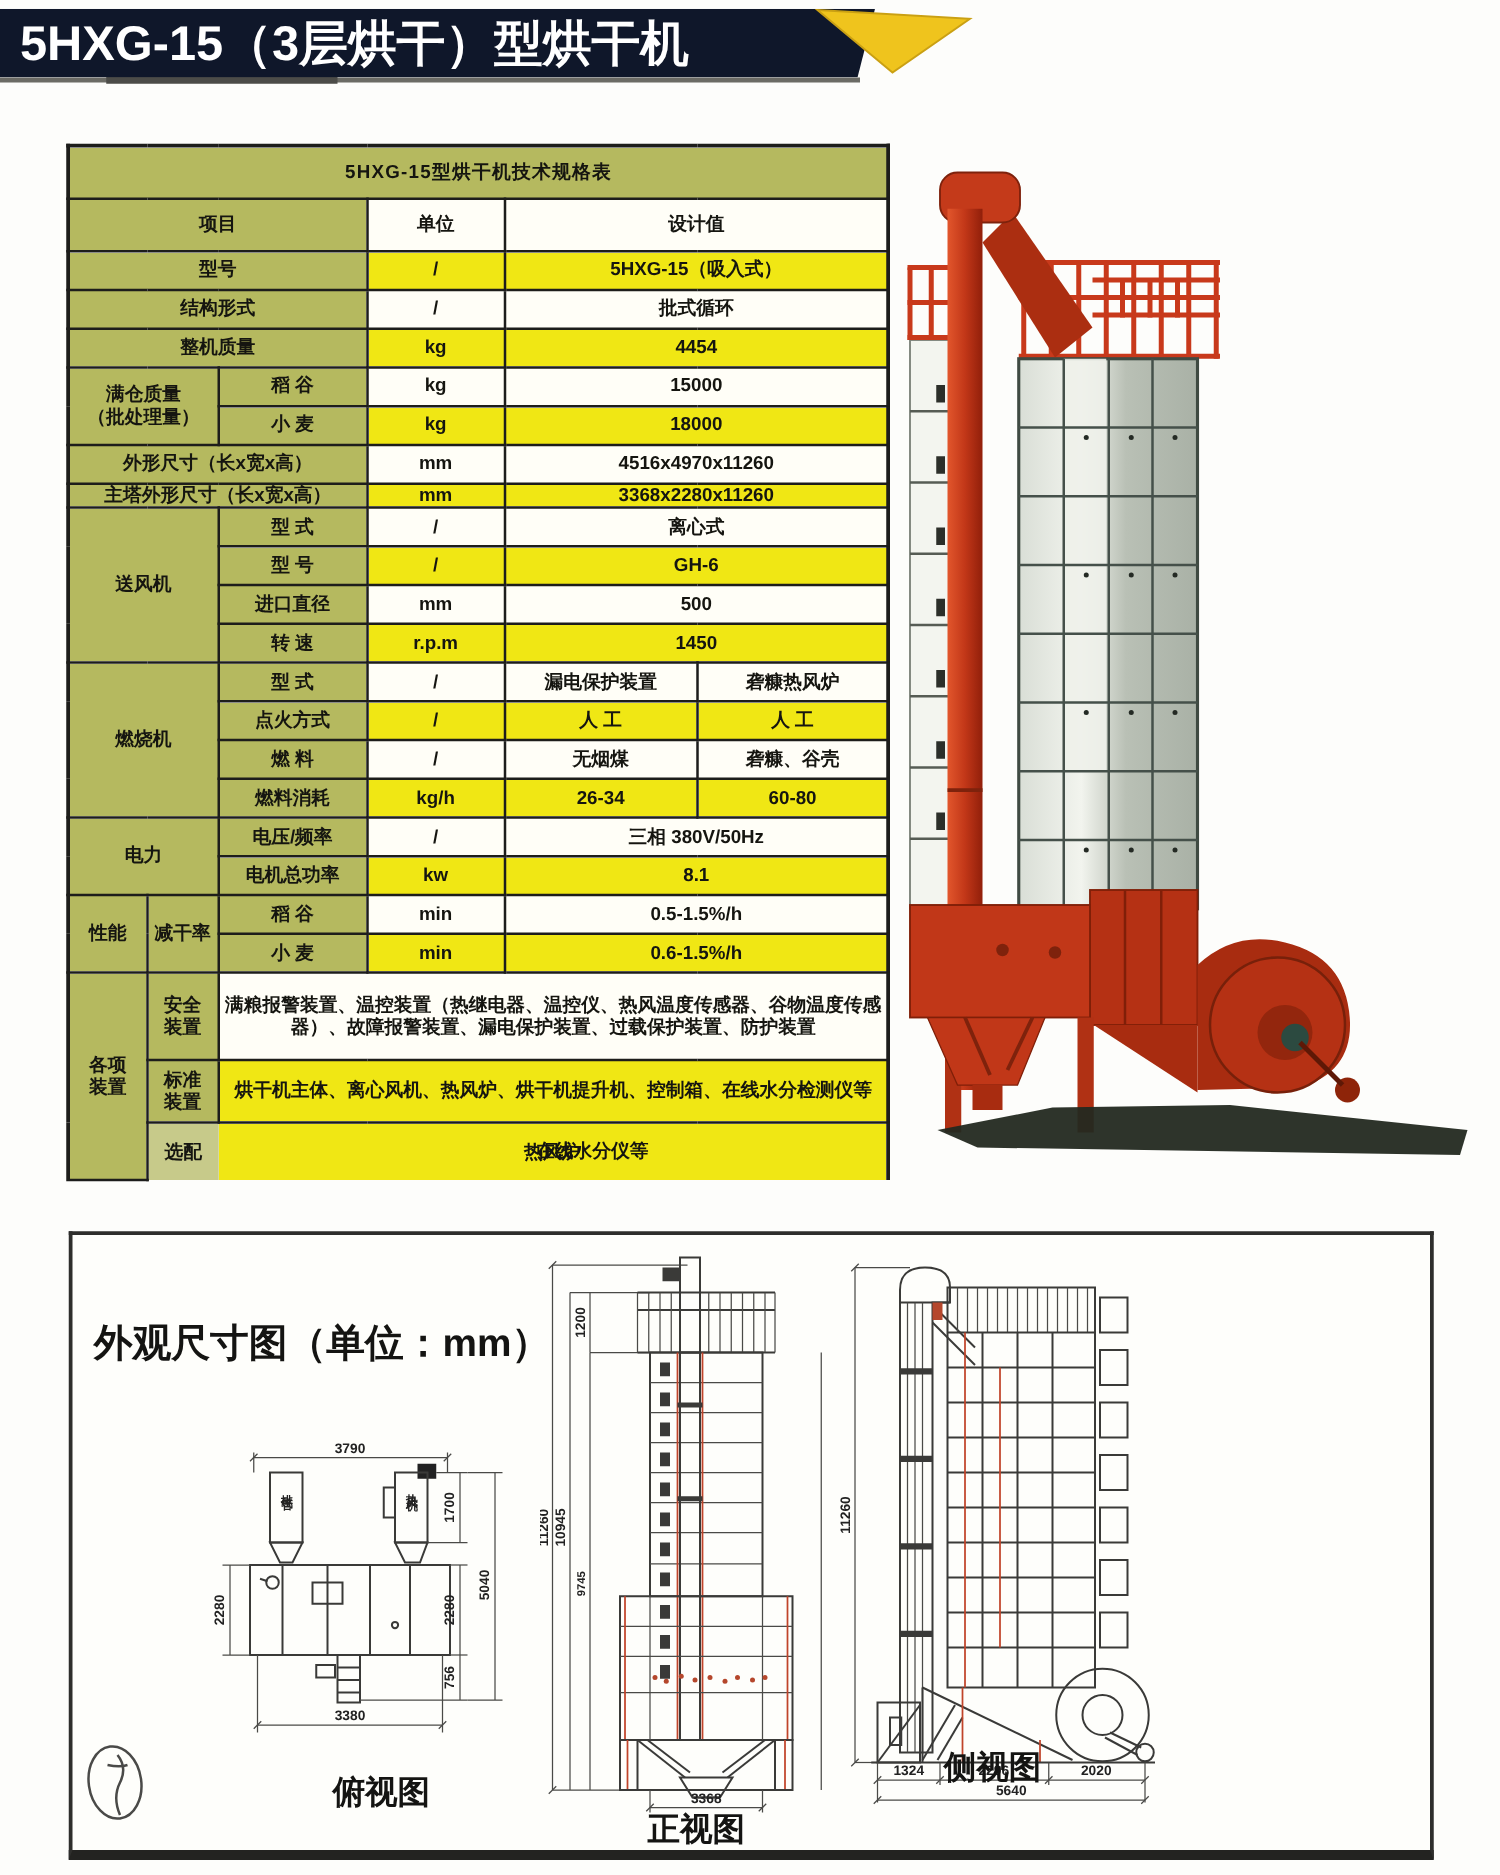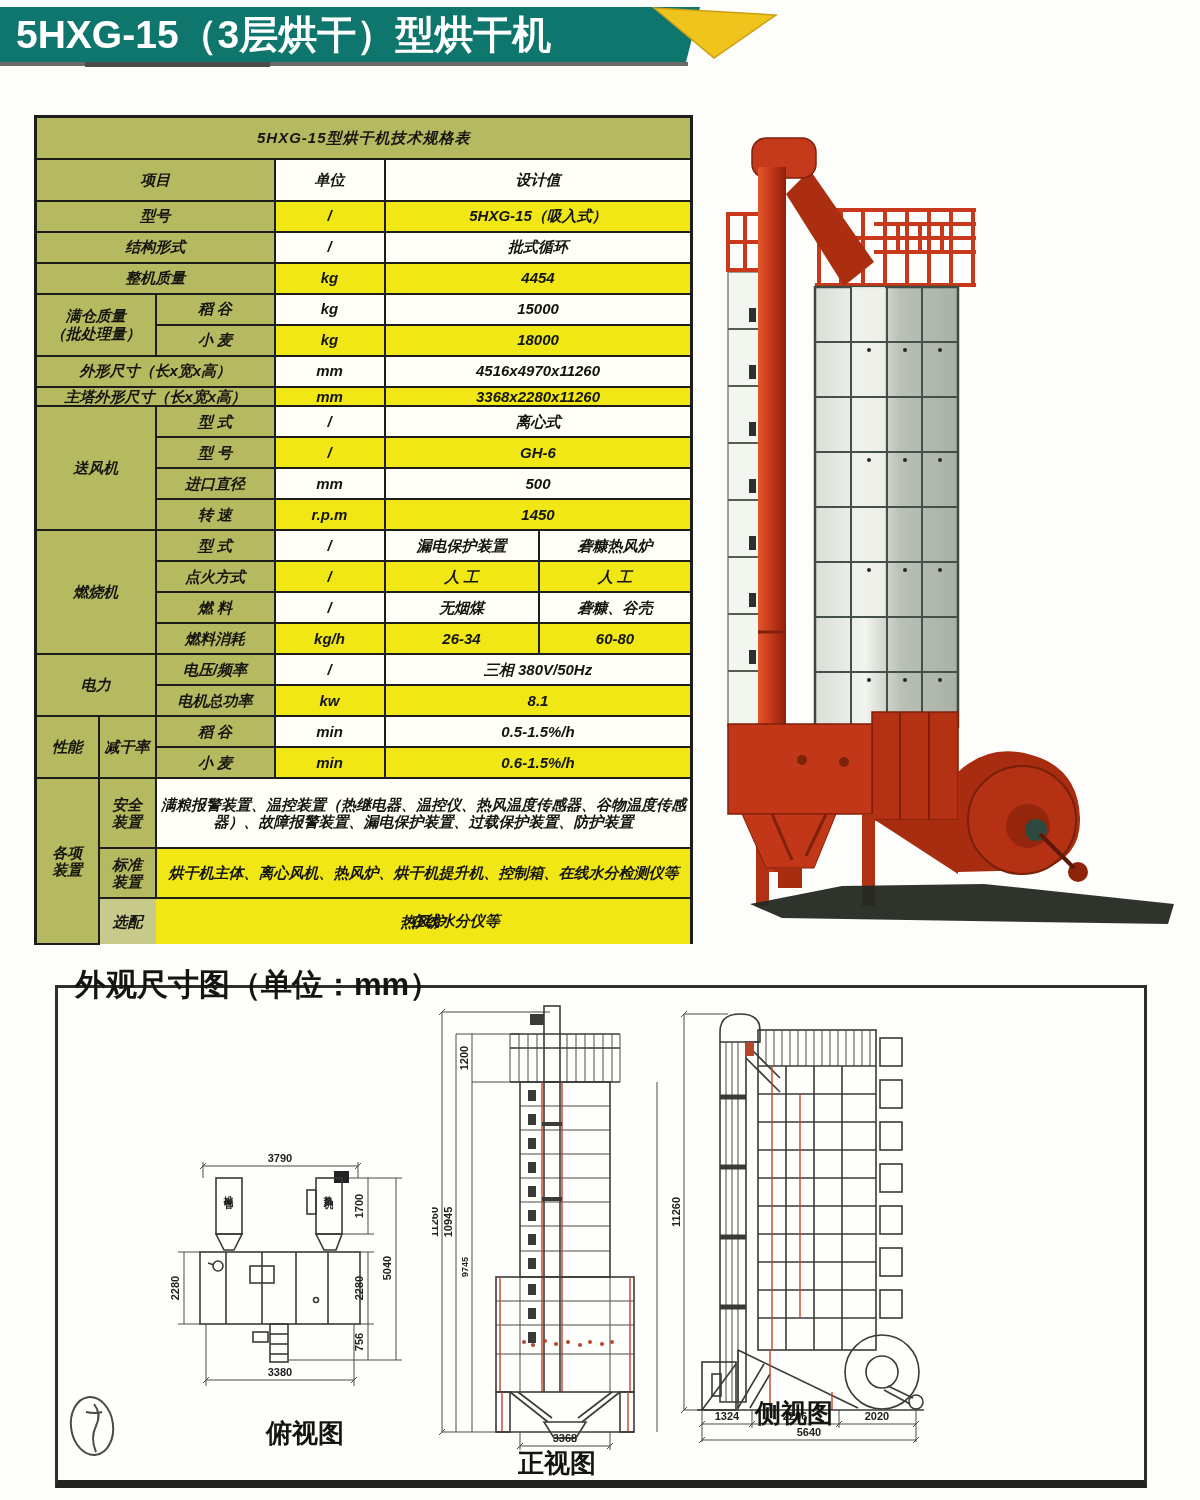--- a/index.html
+++ b/index.html
@@ -3,33 +3,33 @@
 <meta charset="utf-8">
 <style>
   html,body{margin:0;padding:0;}
   body{
     width:1200px;height:1500px;position:relative;background:#fdfdfb;
     font-family:"Liberation Sans","DejaVu Sans",sans-serif;color:#111;
     overflow:hidden;
   }
   
   .header-bar{
-    position:absolute;left:0;top:7px;width:700px;height:55px;background:#0f766e;
+    position:absolute;left:0;top:7px;width:700px;height:55px;background:#0f172a;
     clip-path:polygon(0 0,100% 0,calc(100% - 14px) 100%,0 100%);
     display:flex;align-items:center;
   }
   .header-title{
     font-size:39px;font-weight:bold;color:#fff;padding-left:16px;
     letter-spacing:0px;white-space:nowrap;
   }
   .header-shadow{position:absolute;left:0;top:62px;width:688px;height:4px;background:#6b6b65;}
   .header-shadow2{position:absolute;left:85px;top:60px;width:185px;height:7px;background:#4c4c48;}
   .header-tri{position:absolute;left:650px;top:4px;}
   
-  .spec{position:absolute;left:34px;top:115px;font-style:italic;}
+  .spec{position:absolute;left:53px;top:115px;}
   table.spec-t{border-collapse:collapse;table-layout:fixed;width:656px;
     border-top:3px solid #1d1d1b;border-left:3px solid #1d1d1b;border-right:3px solid #1d1d1b;}
   .spec-t td{
     border:2px solid #1d1d1b;text-align:center;vertical-align:middle;
     font-weight:bold;color:#151510;padding:0 3px;font-size:15px;line-height:1.15;
     overflow:hidden;
   }
   .olive{background:#b5b95f;}
   .olive2{background:#c7ca8a;margin-top:40px;}
   .yellow{background:#f0e714;}
@@ -340,21 +340,21 @@
     <rect x="56" y="756" width="24" height="20" fill="#a82c10"></rect>
     <line x1="50" y1="702" x2="70" y2="748" stroke="#7e220c" stroke-width="3"></line>
     <line x1="104" y1="702" x2="84" y2="744" stroke="#7e220c" stroke-width="3"></line>
     <polygon points="153,708 236,762 236,708" fill="#a82c10"></polygon>
   </g>
 
   <polygon points="28,792 120,774 262,772 452,792 446,812 60,806" fill="#232920" opacity="0.95"></polygon>
 </svg>
 
 <div class="panel"></div>
-<div class="panel-title svg-abs" style="left:75px;top:964px">外观尺寸图（单位：mm）</div>
+<div class="panel-title svg-abs" style="left:75px;top:1054px">外观尺寸图（单位：mm）</div>
 
 <svg class="svg-abs" style="left:64px;top:1392px" width="64" height="74" viewBox="0 0 64 74">
   <ellipse cx="28" cy="34" rx="21" ry="29" fill="none" stroke="#4a4a48" stroke-width="2" transform="rotate(-8 28 34)"></ellipse>
   <path d="M30,12 q8,10 2,22 q-6,12 0,26" fill="none" stroke="#4a4a48" stroke-width="2"></path>
   <path d="M22,20 q10,2 16,0" fill="none" stroke="#4a4a48" stroke-width="2"></path>
 </svg>
 
 <svg class="svg-abs" style="left:158px;top:1148px" width="280" height="268" viewBox="0 0 280 268">
 
   <g>

